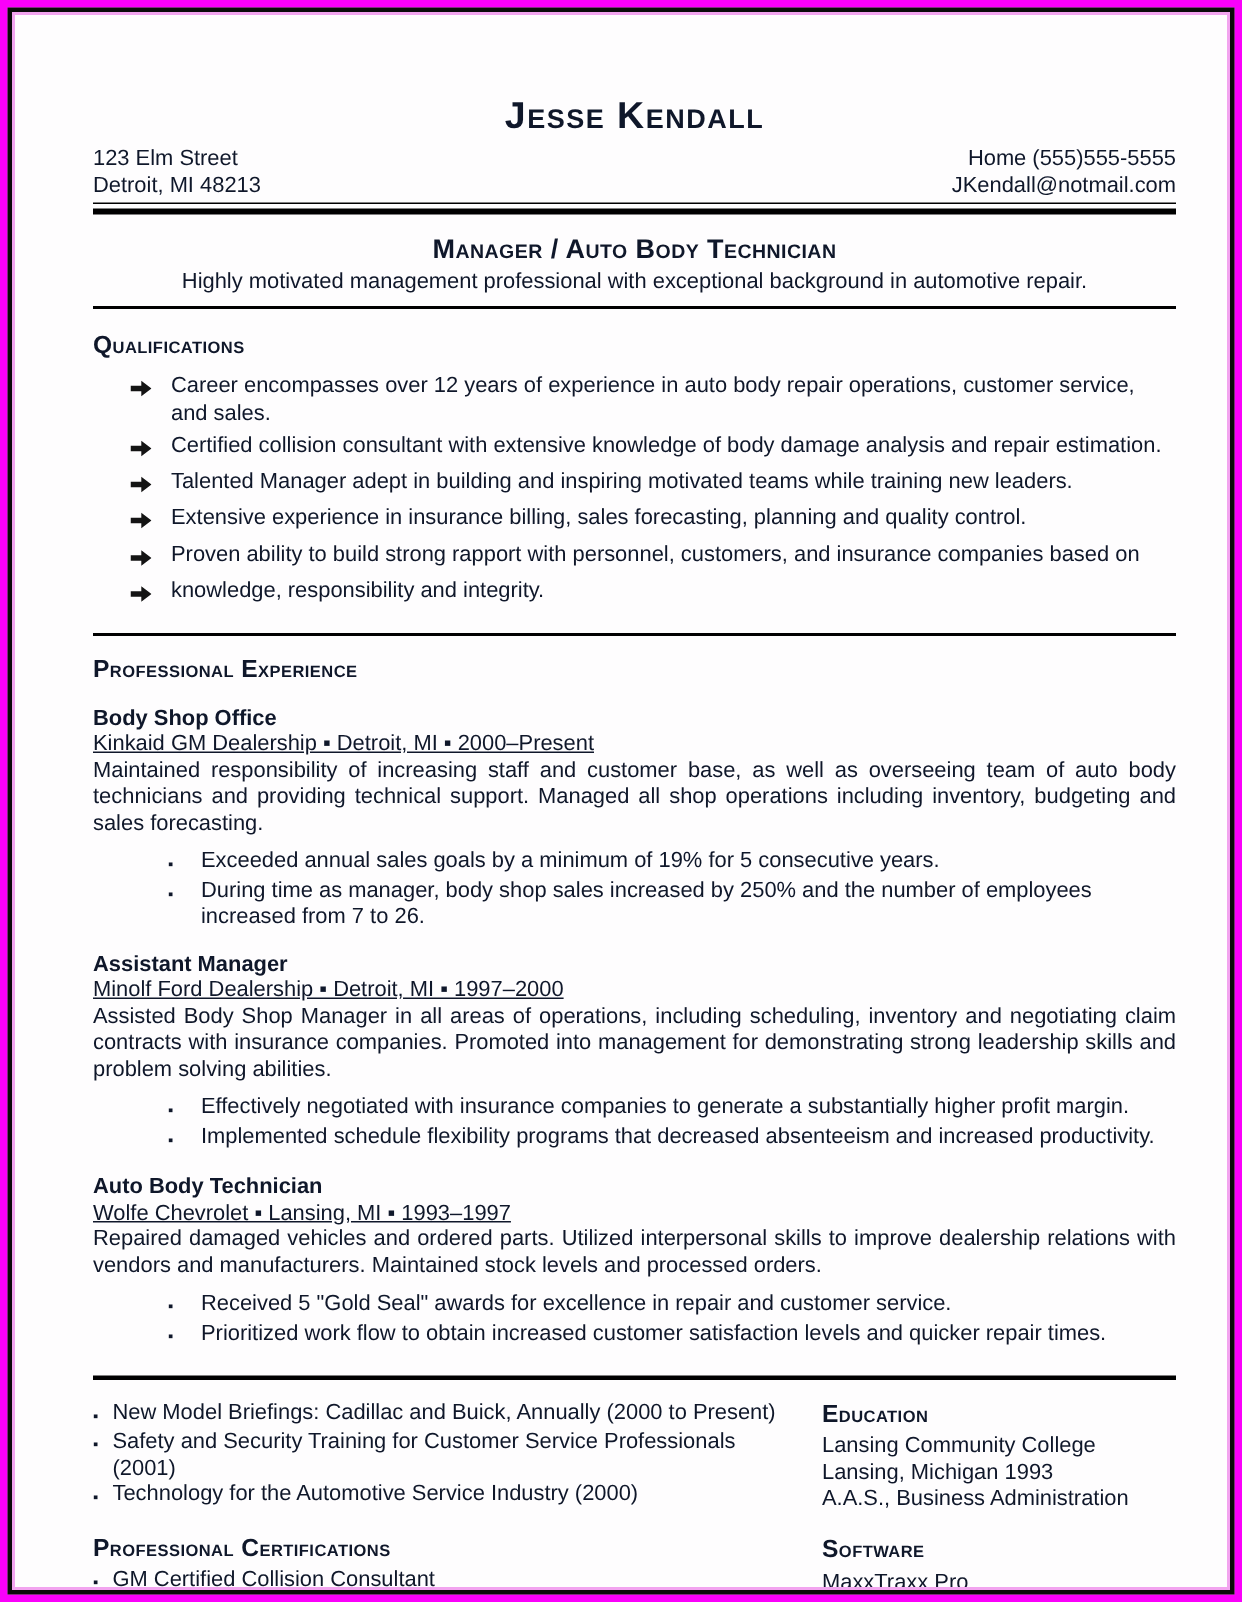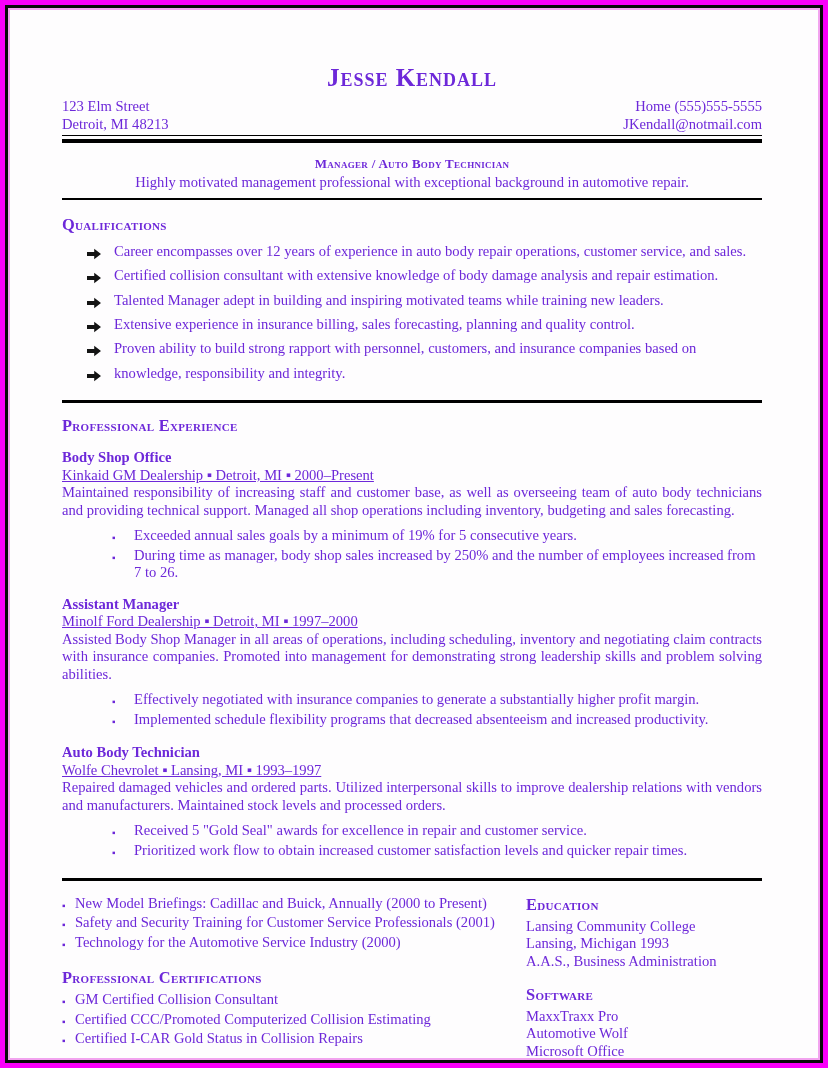--- a/index.html
+++ b/index.html
@@ -15,25 +15,25 @@
     width: 100%;
     height: 100%;
     border: 3px solid #0a0a0a;
     background: #f2a4ef;
     padding: 2px;
   }
   .sheet {
     width: 100%;
     height: 100%;
     background: #fefdfe;
-    color: #6d28d9;
-    font-family: Liberation Serif, serif;
+    color: #0f172a;
+    font-family: Liberation Sans, sans-serif;
     font-size: 14.6px;
     line-height: 1.2;
-    padding: 54px 56px 30px 52px;
+    padding: 54px 34px 30px 52px;
     overflow: hidden;
   }
 
   .name {
     text-align: center;
     font-variant: small-caps;
     font-weight: bold;
     font-size: 25px;
     letter-spacing: 1px;
     line-height: 1.1;
@@ -47,21 +47,21 @@
   .contact-right { text-align: right; }
 
   .rule-thin  { border-top: 1.5px solid #000; margin-top: 2px; }
   .rule-thick { height: 4.5px; background: #000; margin-top: 3px; }
   .rule-med   { height: 2.5px; background: #000; }
 
   .doc-title {
     text-align: center;
     font-variant: small-caps;
     font-weight: bold;
-    font-size: 13px;
+    font-size: 18px;
     margin-top: 13px;
     letter-spacing: 0.3px;
   }
   .doc-subtitle { text-align: center; margin-top: 2px; }
   .title-rule { margin-top: 6px; }
 
   .section-heading {
     font-variant: small-caps;
     font-weight: bold;
     font-size: 16.4px;

